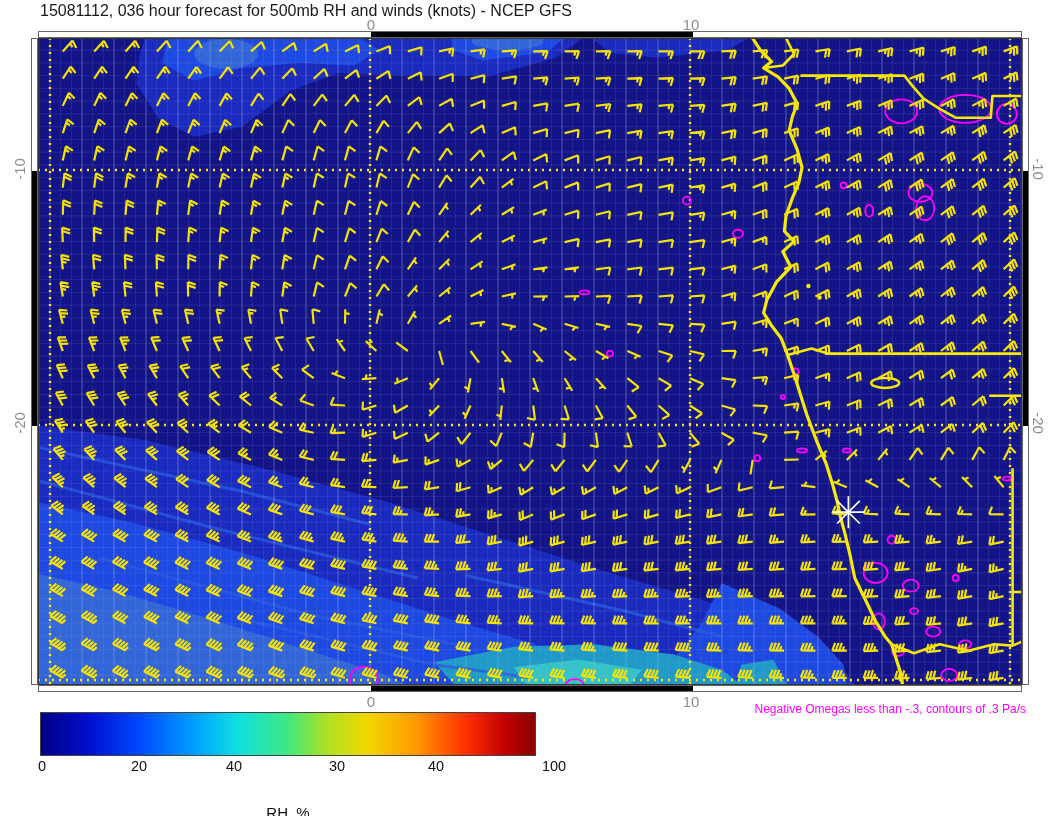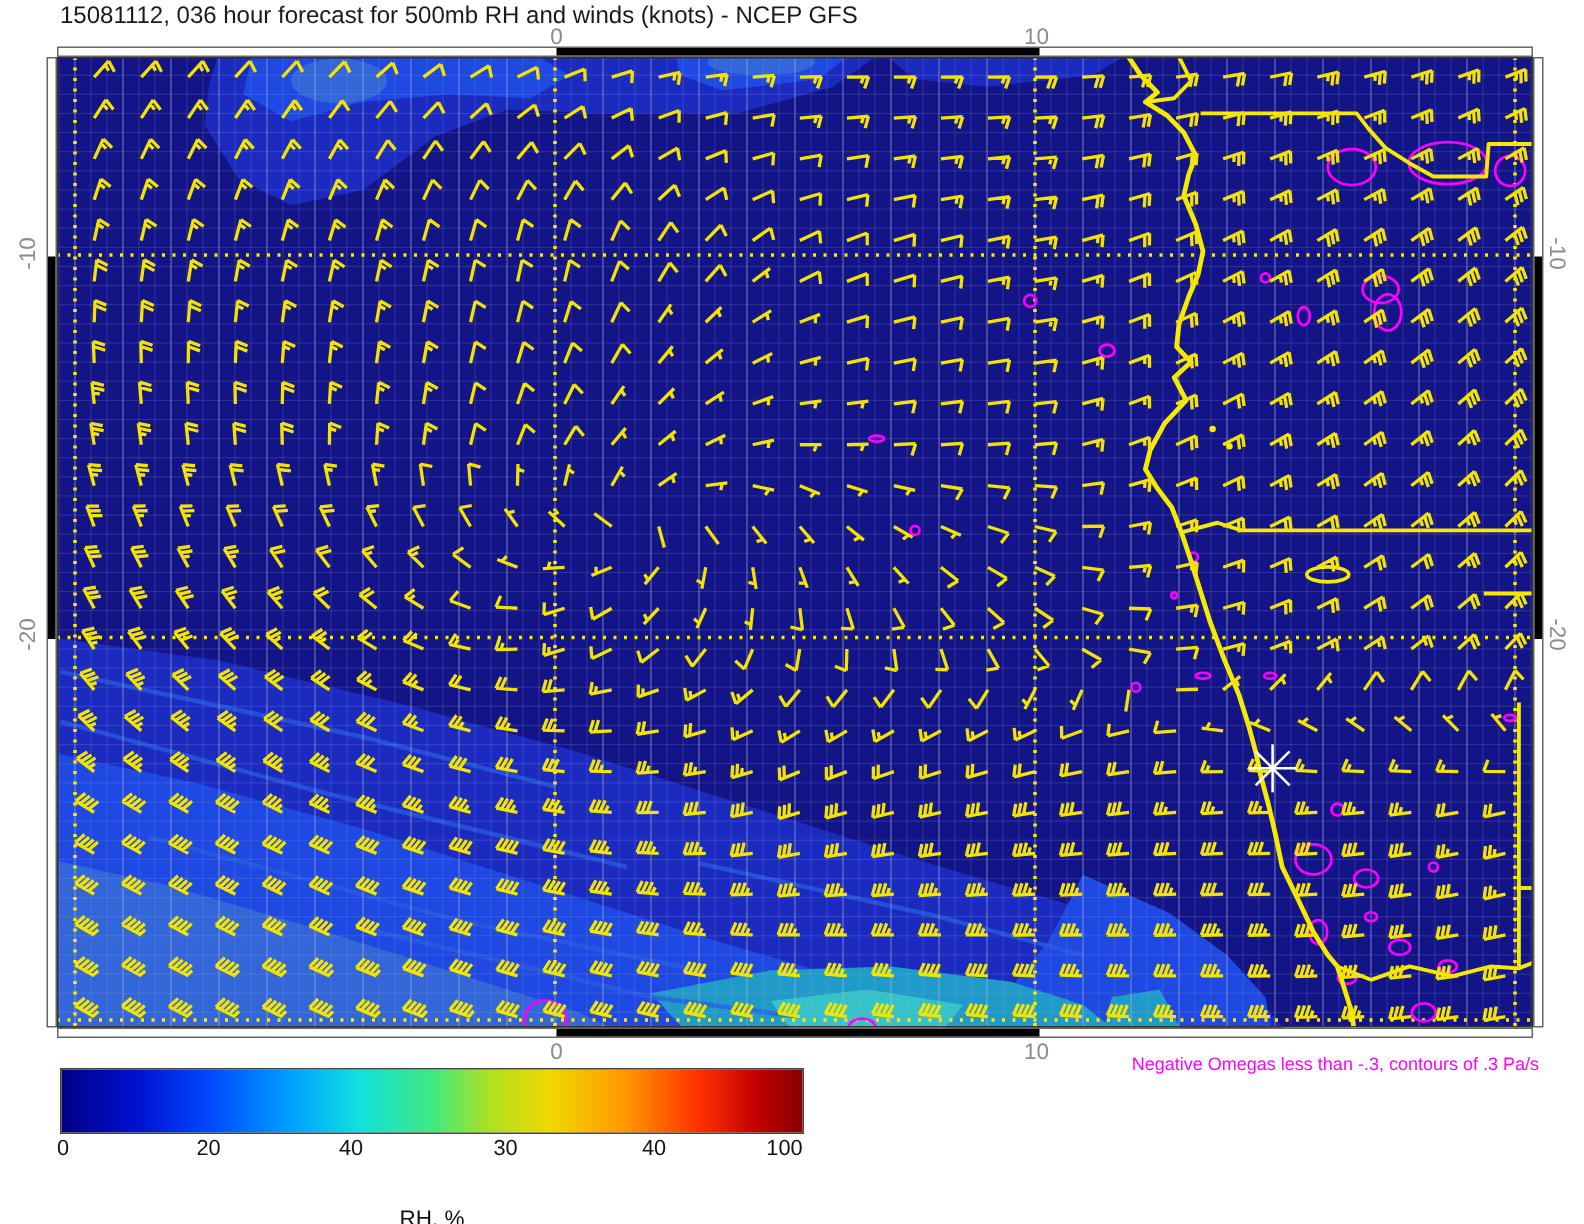--- a/index.html
+++ b/index.html
@@ -283,18 +283,18 @@
       </g>
     <rect x="0.5" y="0.5" width="983" height="646" fill="none" stroke="#333" stroke-width="1"></rect>
   </svg>
 
   <div class="cb" id="colorbar" style="background: linear-gradient(to right, rgb(0, 0, 132) 0%, rgb(0, 16, 208) 10%, rgb(0, 72, 255) 20%, rgb(0, 160, 255) 31%, rgb(16, 224, 224) 40%, rgb(64, 232, 128) 50%, rgb(176, 224, 32) 58%, rgb(240, 216, 0) 66%, rgb(255, 152, 0) 76%, rgb(255, 48, 0) 86%, rgb(192, 0, 0) 94%, rgb(135, 0, 0) 100%);"></div>
   <div class="cbtick" style="left:42px;">0</div>
   <div class="cbtick" style="left:139px;">20</div>
   <div class="cbtick" style="left:234px;">40</div>
   <div class="cbtick" style="left:337px;">30</div>
   <div class="cbtick" style="left:436px;">40</div>
-  <div class="cbtick" style="left:523px;">100</div>
+  <div class="cbtick" style="left:554px;">100</div>
   <div class="cblabel">RH, %</div>
 
   <div class="annotation" id="annotation" style="color: rgb(255, 0, 255);">Negative Omegas less than -.3, contours of .3 Pa/s</div>
 
 </div>
 
 </body></html>

